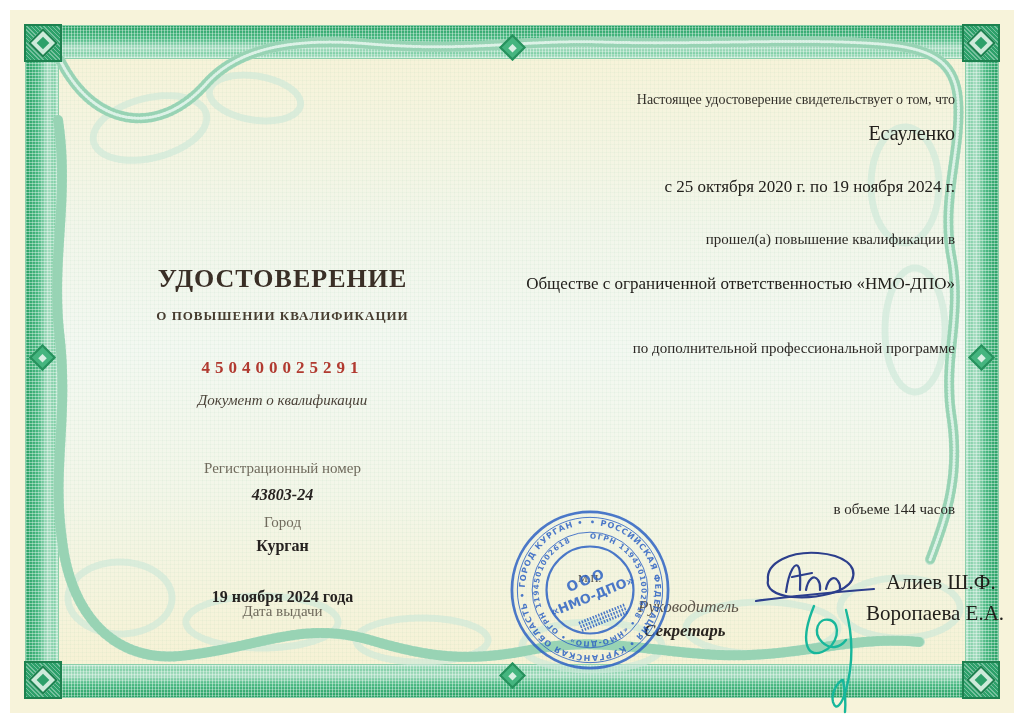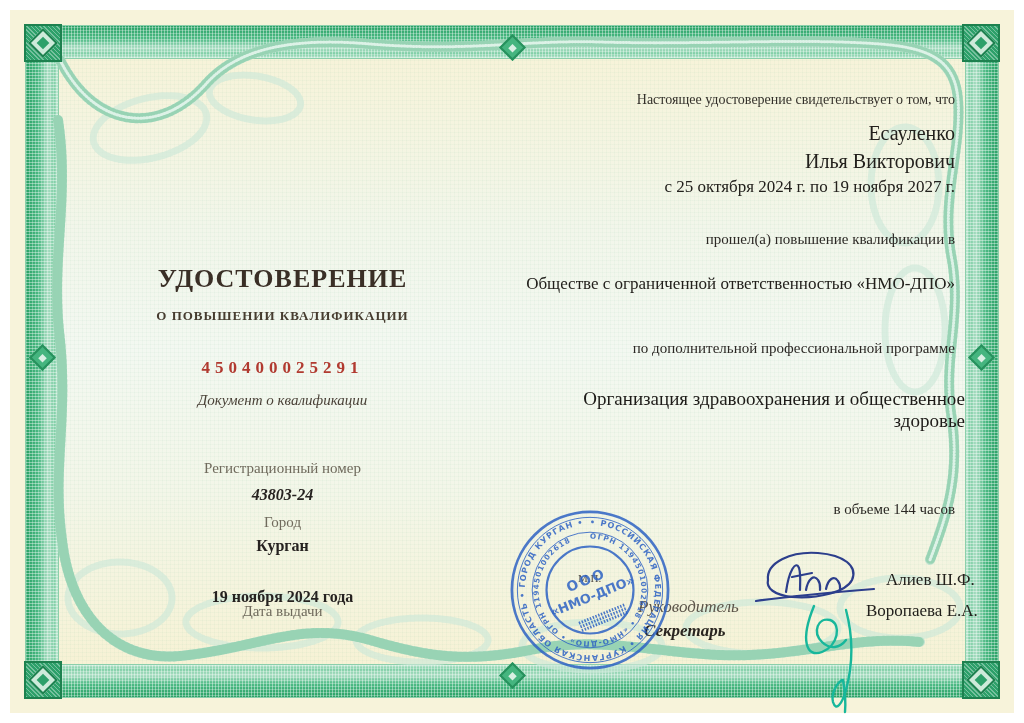--- a/index.html
+++ b/index.html
@@ -69,21 +69,21 @@
   .value{font-size:16px;font-weight:bold;color:#262220;}
   .line-sm{font-size:14px;color:#33302a;}
   .line-md{font-size:15px;color:#2b2824;}
   .line-lg{font-size:20px;color:#22201c;}
   .line-period{font-size:17px;color:#22201c;}
   .line-org{font-size:17px;color:#22201c;}
   .line-program{font-size:19px;color:#1d1b18;}
   .mp{font-size:11px;color:#55504a;z-index:6;}
   .role-head{font-size:17px;font-style:italic;color:#5c554a;margin-top:16px;}
   .role-secretary{font-size:17px;font-style:italic;font-weight:bold;color:#2a2520;text-align:right;}
-  .sign-name{font-size:17px;color:#22201c;}
+  .sign-name{font-size:21px;color:#22201c;}
   .stamp-wrap{position:absolute;left:506px;top:506px;width:168px;height:168px;z-index:7;}
   .sign-svg{position:absolute;inset:0;z-index:8;pointer-events:none;}
 </style>
 </head>
 <body>
 
 <div class="stage">
 
   <div class="paper"></div>
   <div class="inner-bg"></div>
@@ -138,26 +138,24 @@
 
   <div class="txt col-left label" style="top:460px;">Регистрационный номер</div>
   <div class="txt col-left value" style="top:486px;font-style:italic;">43803-24</div>
   <div class="txt col-left value" style="top:537px;">Курган</div>
   <div class="txt col-left label" style="top:514px;">Город</div>
   <div class="txt col-left label" style="top:587px;margin-top:16px;">Дата выдачи</div>
   <div class="txt col-left value" style="top:588px;">19 ноября 2024 года</div>
 
   <div class="txt col-right line-sm" style="top:92px;">Настоящее удостоверение свидетельствует о том, что</div>
   <div class="txt col-right line-lg" style="top:122px;">Есауленко</div>
-  <div class="txt col-right line-lg" style="top:150px;">Илья Викторович</div>
-  <div class="txt col-right line-period" style="top:177px;">с 25 октября 2024 г. по 19 ноября 2027 г.</div>
+  <div class="txt col-right line-period" style="top:177px;">с 25 октября 2020 г. по 19 ноября 2024 г.</div>
   <div class="txt col-right line-md" style="top:231px;">прошел(а) повышение квалификации в</div>
   <div class="txt col-right line-org" style="top:274px;">Обществе с ограниченной ответственностью «НМО-ДПО»</div>
   <div class="txt col-right line-md" style="top:340px;">по дополнительной профессиональной программе</div>
-  <div class="txt col-right line-program" style="top:388px;left:510px;width:455px;">Организация здравоохранения и общественное здоровье</div>
   <div class="txt col-right line-md" style="top:501px;">в объеме 144 часов</div>
 
   <div class="txt mp" style="left:578px;top:572px;">М.П.</div>
   <div class="txt role-head" style="left:638px;top:581px;">Руководитель</div>
   <div class="txt role-secretary" style="left:644px;top:621px;">Секретарь</div>
   <div class="txt sign-name" style="left:886px;top:570px;">Алиев Ш.Ф.</div>
   <div class="txt sign-name" style="left:866px;top:601px;">Воропаева Е.А.</div>
 
   <div class="stamp-wrap">
     <svg width="168" height="168" viewBox="0 0 170 170" aria-hidden="true">

